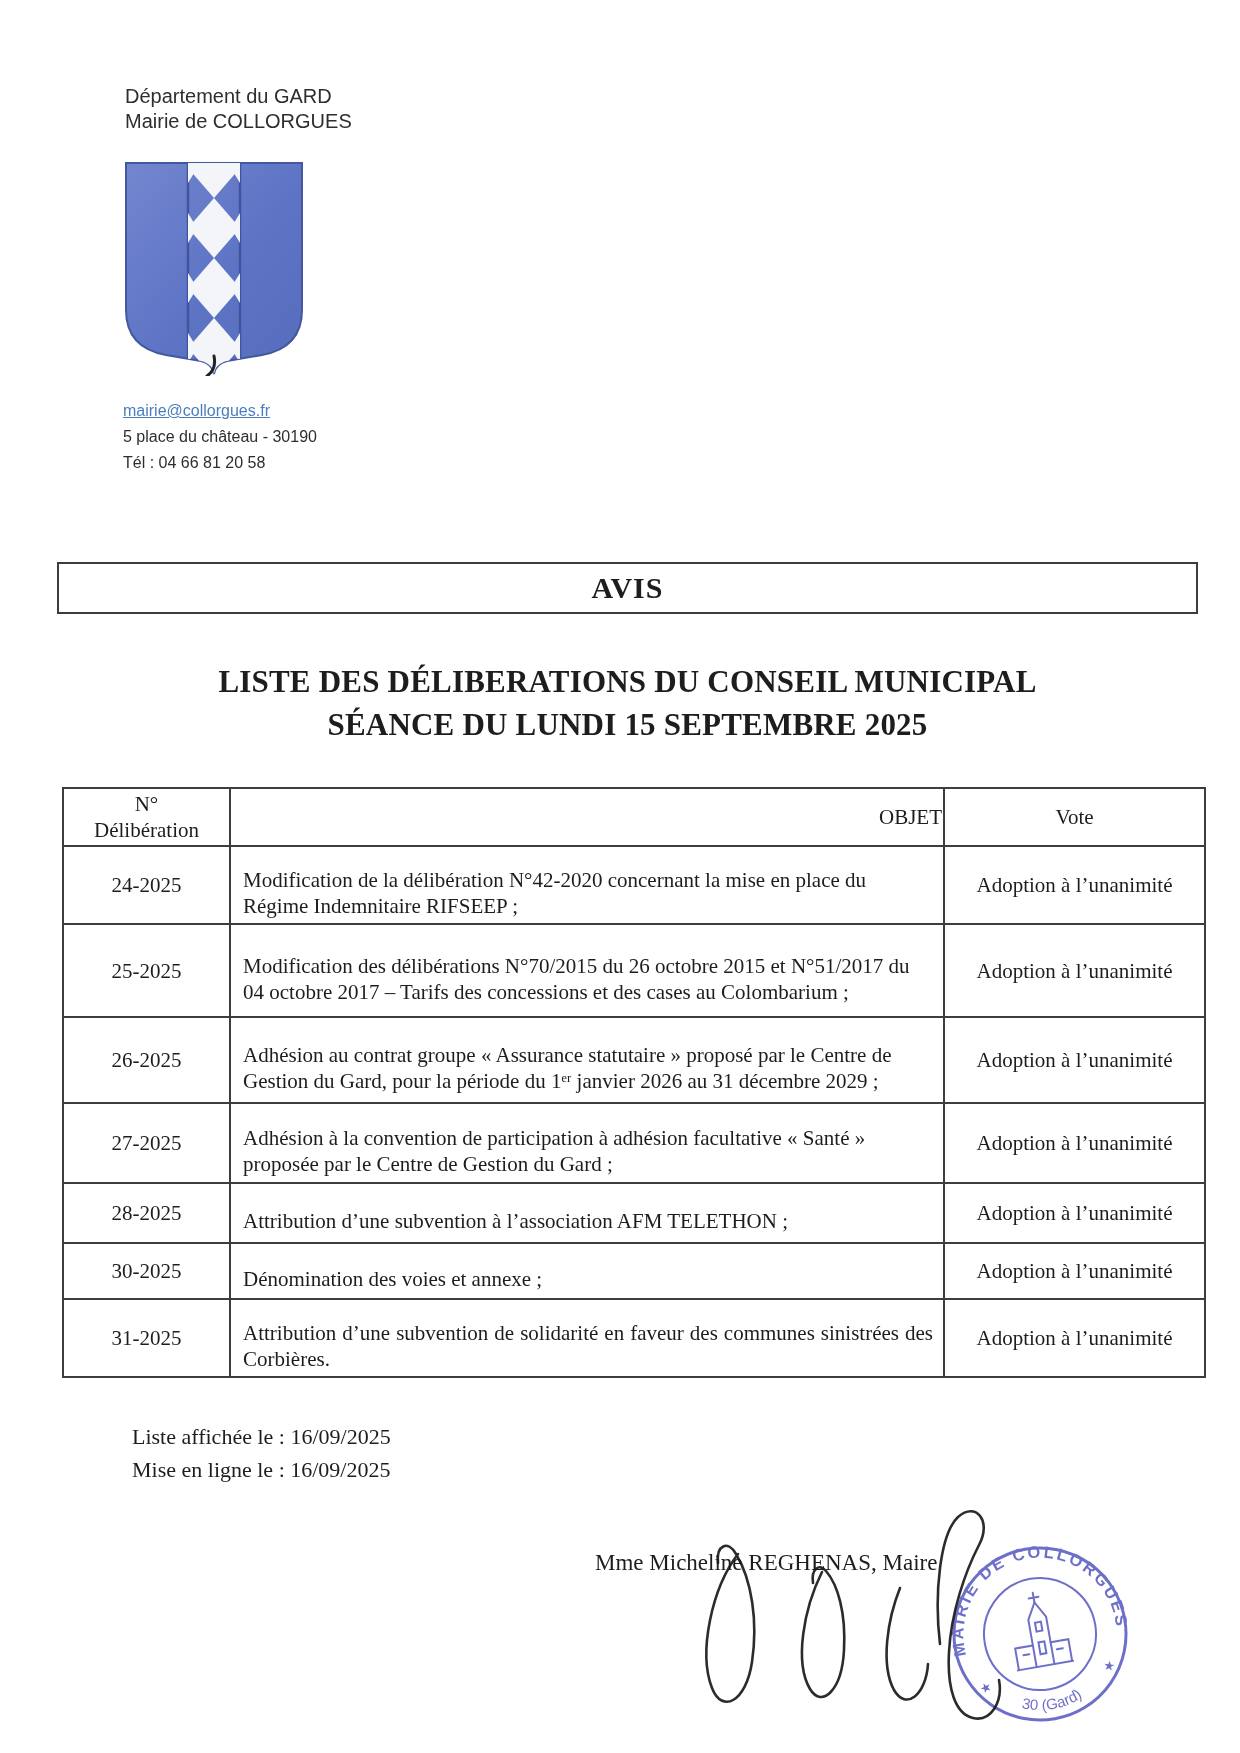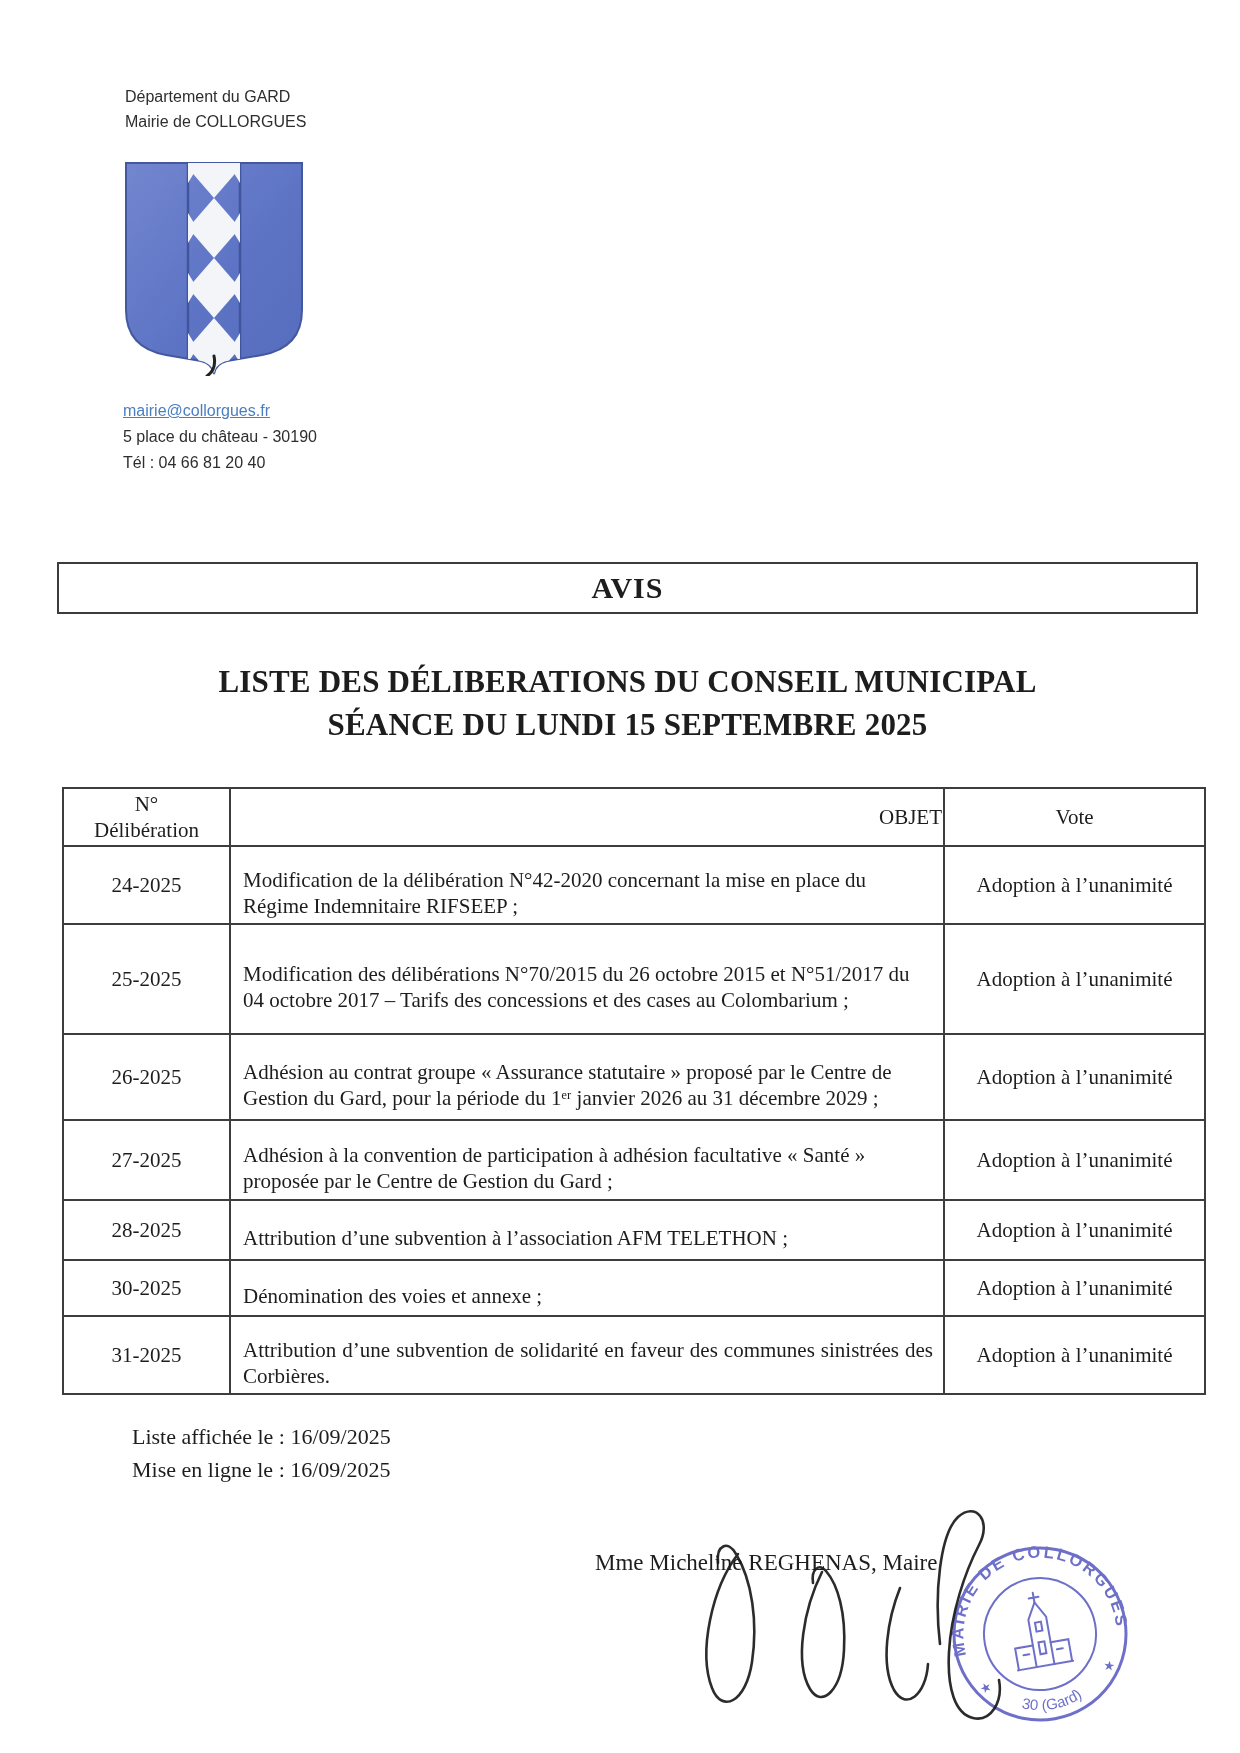--- a/index.html
+++ b/index.html
@@ -2,21 +2,21 @@
 <html lang="fr"><head>
 <meta charset="utf-8">
 <style>
   html,body{margin:0;padding:0;}
   body{
     width:1240px;height:1753px;position:relative;background:#ffffff;
     font-family:"Liberation Serif", serif;color:#1d1d1d;overflow:hidden;
   }
   .sans{font-family:"Liberation Sans", sans-serif;}
   
-  .org-block{position:absolute;left:125px;top:84px;font-size:16px;line-height:25px;color:#2e2e2e;}
+  .org-block{position:absolute;left:125px;top:84px;font-size:20px;line-height:25px;color:#2e2e2e;}
   
   .coa{position:absolute;left:123px;top:160px;}
   
   .contact{position:absolute;left:123px;top:398px;font-size:16px;line-height:26px;color:#2e2e2e;}
   .contact a{color:#4a7ec0;text-decoration:underline;cursor:pointer;}
   
   .avis-box{
     position:absolute;left:57px;top:562px;width:1137px;height:48px;
     border:2px solid #3c3c3c;display:flex;align-items:center;justify-content:center;
   }
@@ -85,21 +85,21 @@
       <polygon points="117,113 126,128 117,143 108,128"></polygon>
       <polygon points="117,173 126,188 117,203 108,188"></polygon>
     </g>
   </g>
   <path d="M91,196 C93,206 90,212 84,216" fill="none" stroke="#222" stroke-width="3" stroke-linecap="round"></path>
 </svg>
 
 <div class="contact sans">
   <div><a>mairie@collorgues.fr</a></div>
   <div>5 place du château - 30190</div>
-  <div>Tél : 04 66 81 20 40</div>
+  <div>Tél : 04 66 81 20 58</div>
 </div>
 
 <div class="avis-box">
   <span>AVIS</span>
 </div>
 
 <div class="main-title">
   <div>LISTE DES DÉLIBERATIONS DU CONSEIL MUNICIPAL</div>
   <div>SÉANCE DU LUNDI 15 SEPTEMBRE 2025</div>
 </div>
@@ -117,21 +117,21 @@
       <div>Délibération</div>
     </th>
     <th class="c-obj">OBJET</th>
     <th class="c-vote">Vote</th>
   </tr>
   <tr style="height:58px">
     <td class="c-num">24-2025</td>
     <td class="c-obj">Modification de la délibération N°42-2020 concernant la mise en place du Régime Indemnitaire RIFSEEP ;</td>
     <td class="c-vote">Adoption à l’unanimité</td>
   </tr>
-  <tr style="height:110px">
+  <tr style="height:93px">
     <td class="c-num">25-2025</td>
     <td class="c-obj">Modification des délibérations N°70/2015 du 26 octobre 2015 et N°51/2017 du 04 octobre 2017 – Tarifs des concessions et des cases au Colombarium ;</td>
     <td class="c-vote">Adoption à l’unanimité</td>
   </tr>
   <tr style="height:86px">
     <td class="c-num">26-2025</td>
     <td class="c-obj">Adhésion au contrat groupe « Assurance statutaire » proposé par le Centre de Gestion du Gard, pour la période du 1ᵉʳ janvier 2026 au 31 décembre 2029 ;</td>
     <td class="c-vote">Adoption à l’unanimité</td>
   </tr>
   <tr style="height:80px">

